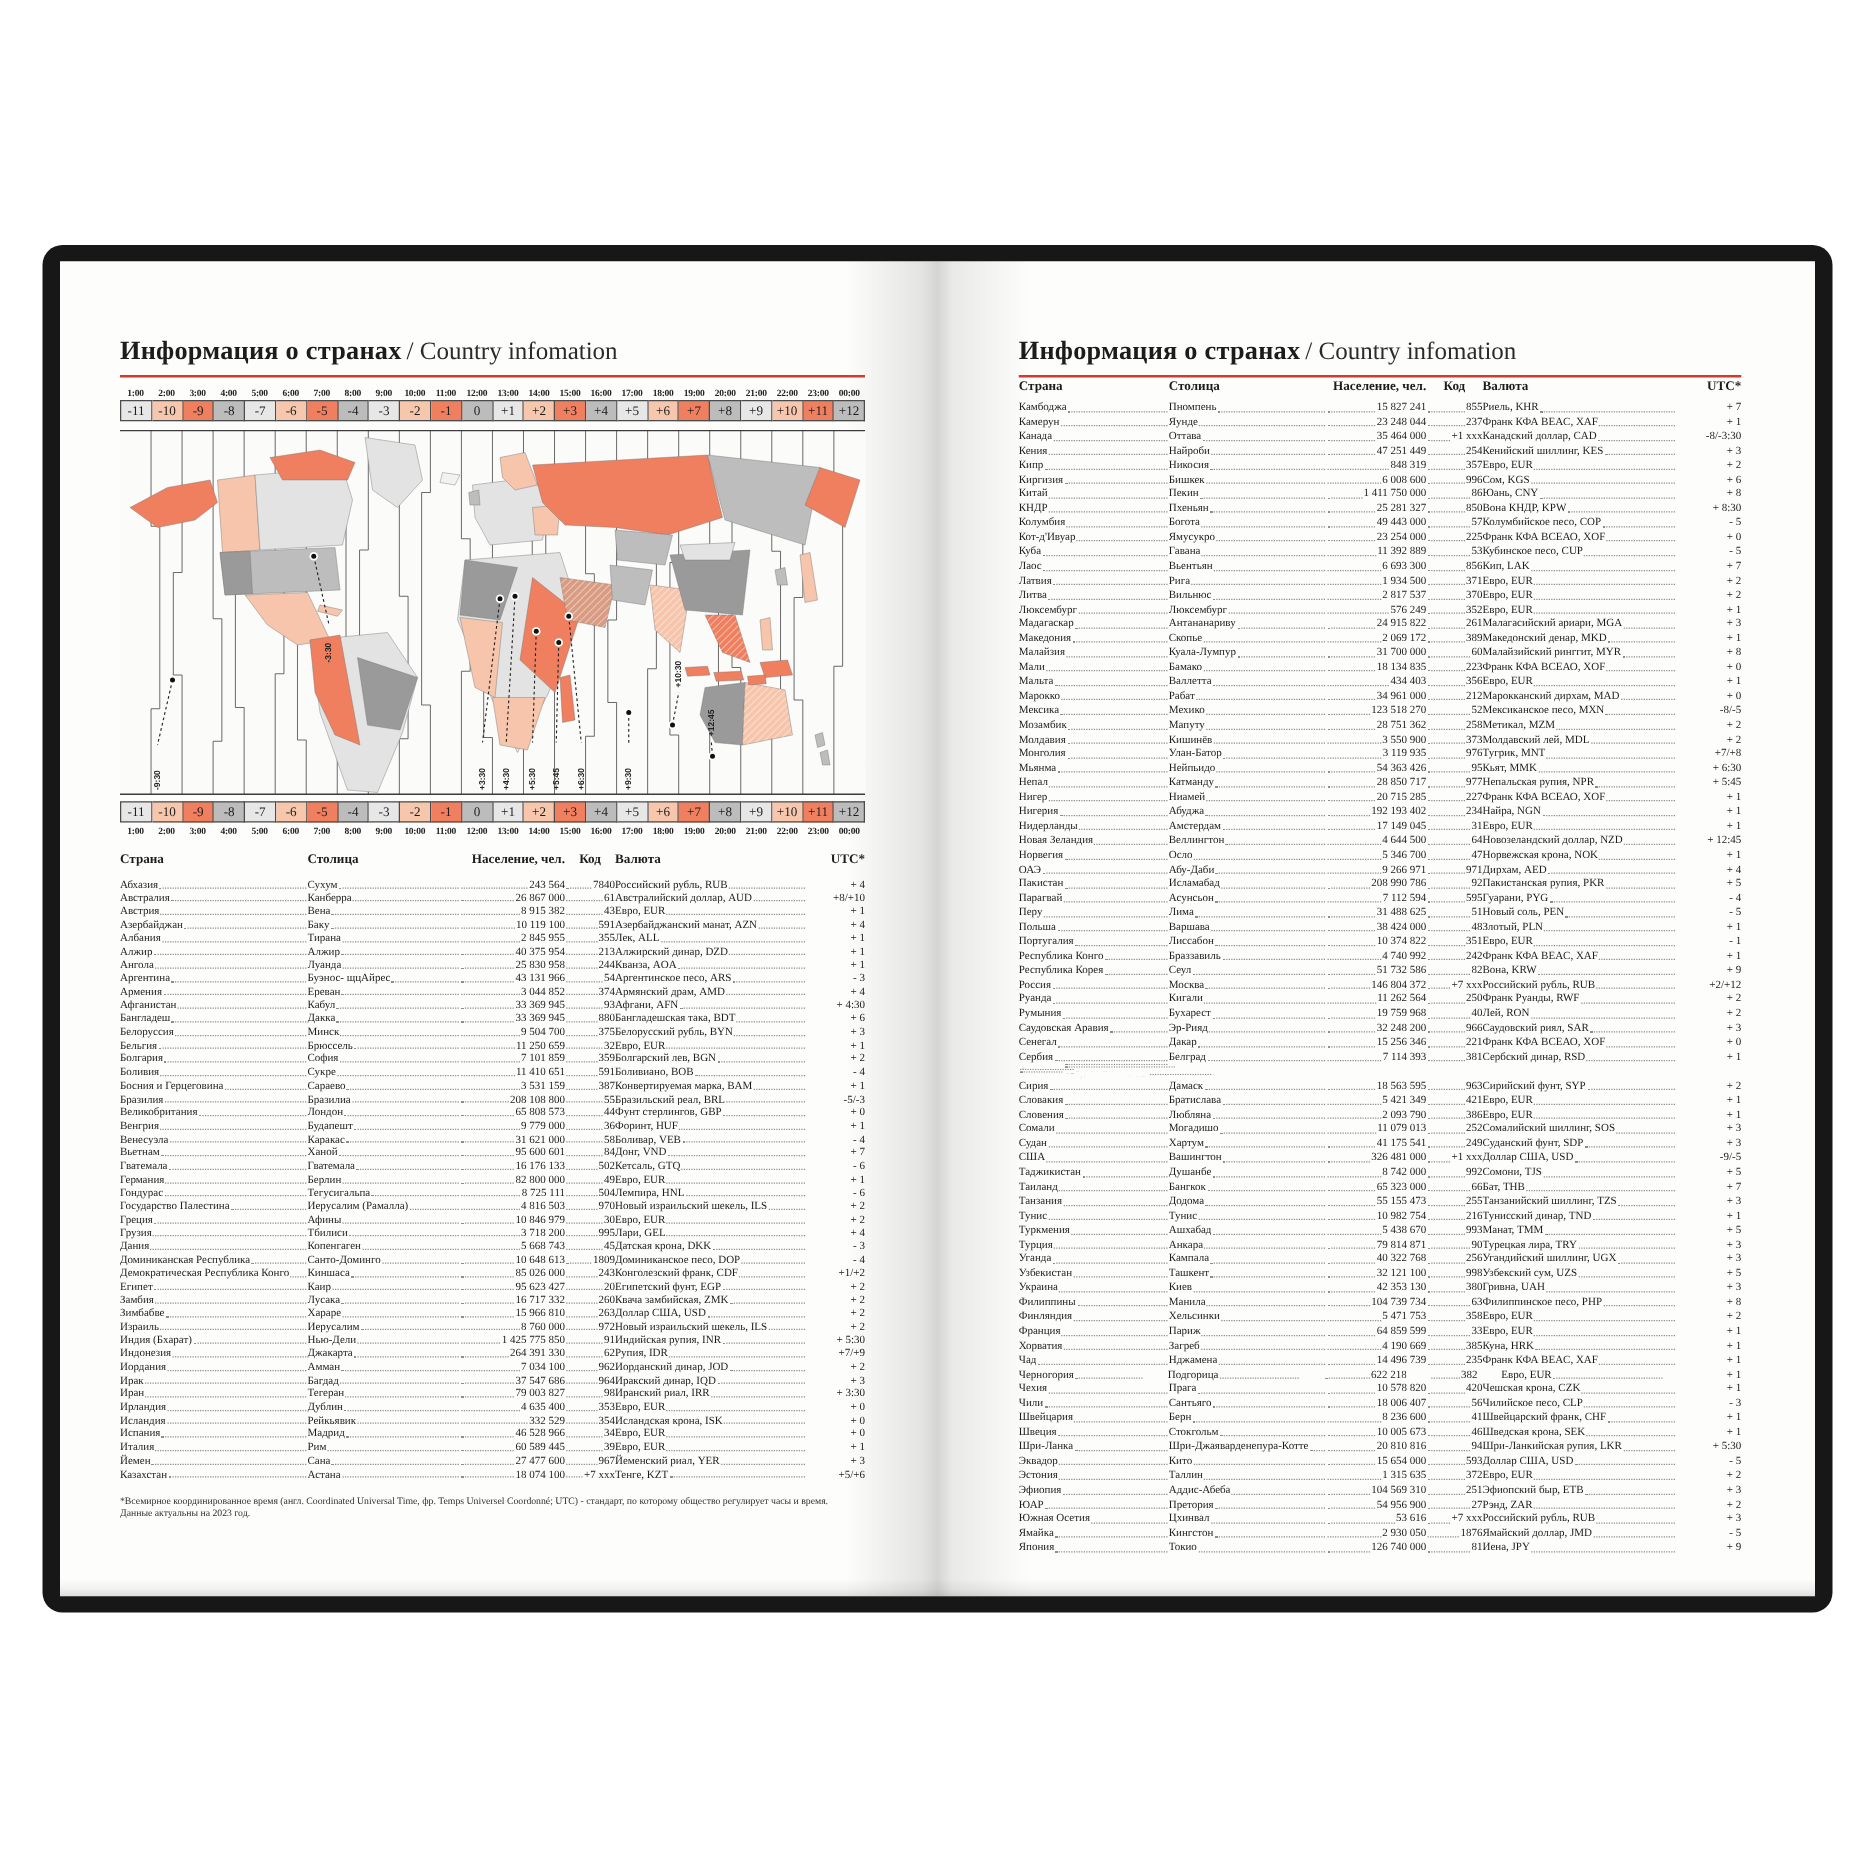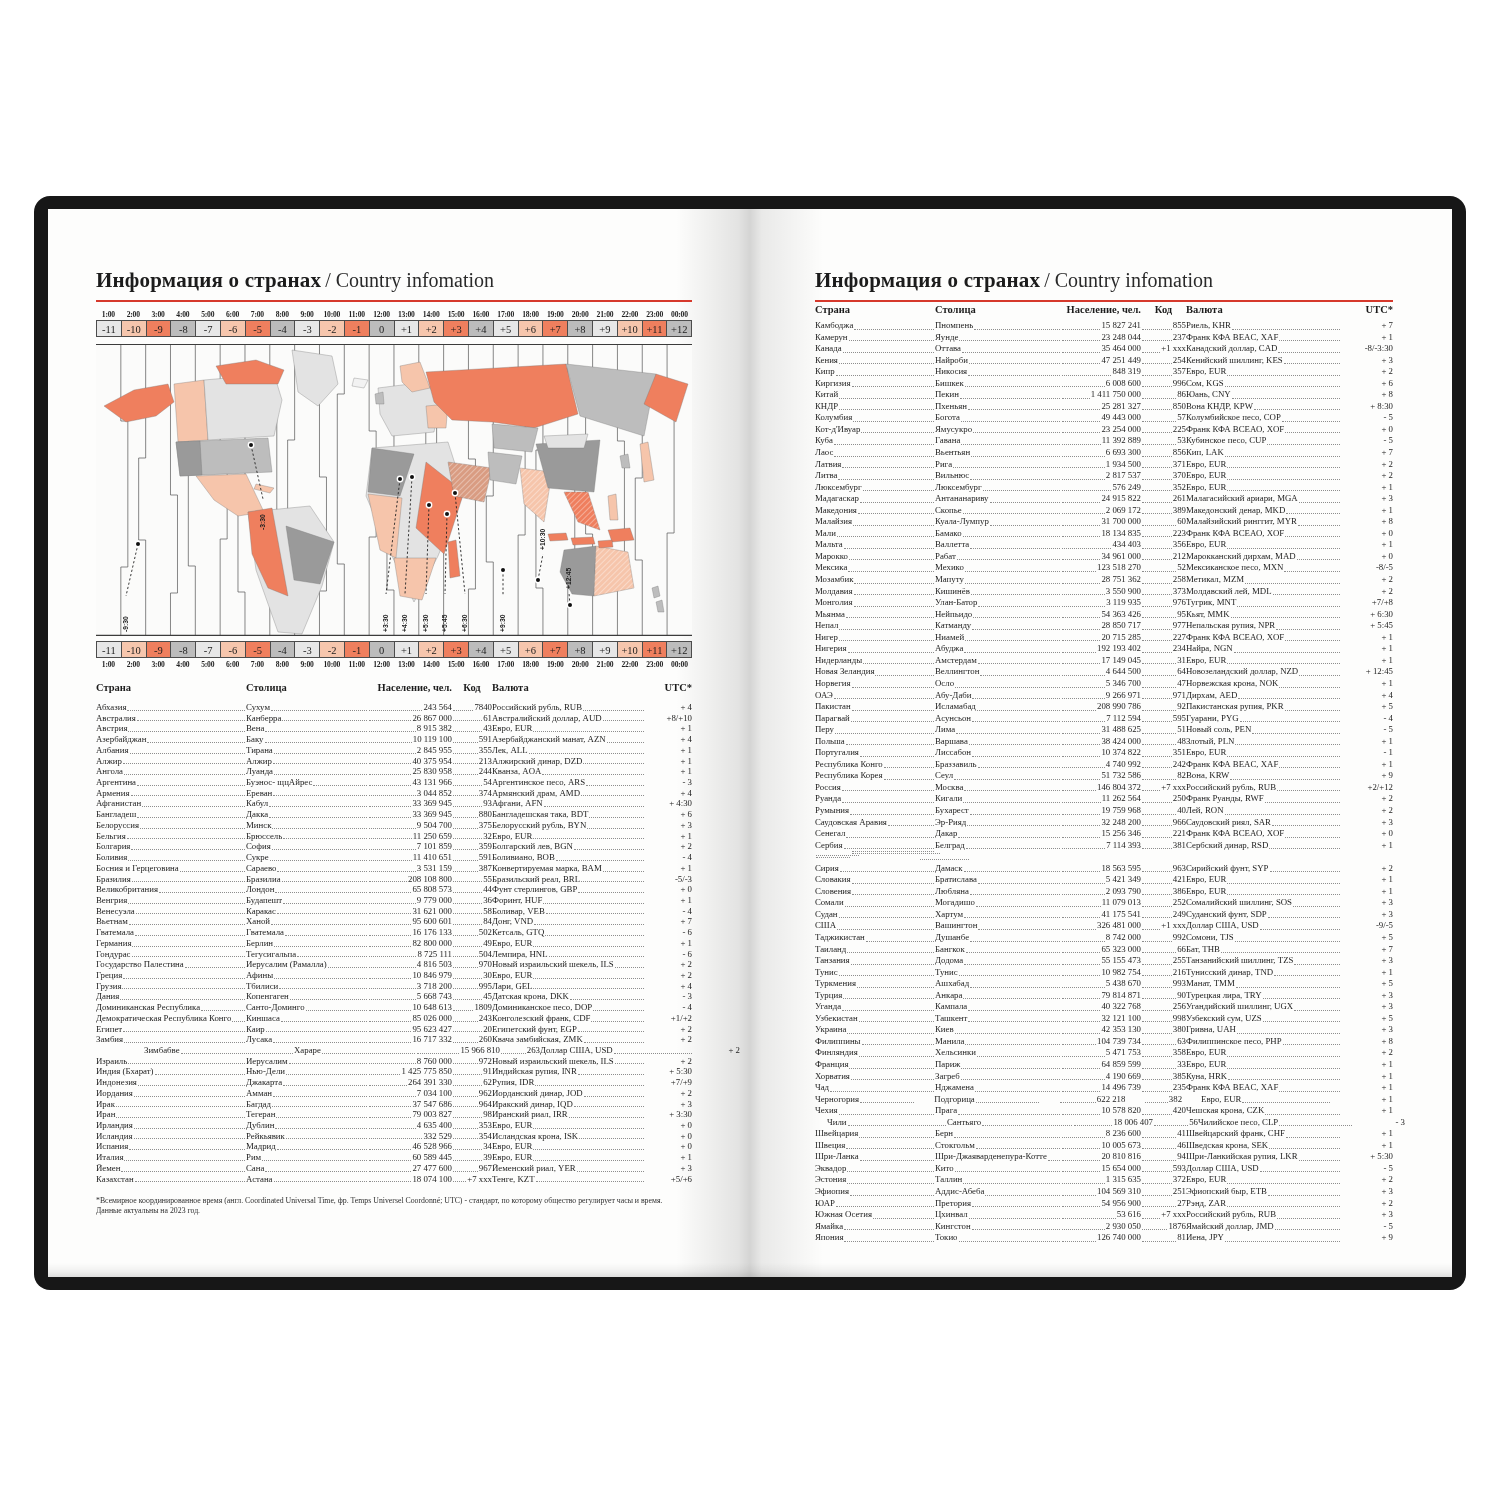--- a/index.html
+++ b/index.html
@@ -1108,21 +1108,21 @@
             <span class="t">260</span>
           </span>
           <span class="c cu">
             <span class="t">Квача замбийская, ZMK</span>
             <span class="l"></span>
           </span>
           <span class="c ut">
             <span class="t">+ 2</span>
           </span>
         </div>
-        <div class="trow" style="height: 10.72px; line-height: 10.72px; margin-left: 48px;">
+        <div class="trow" style="height: 10.72px; line-height: 10.72px;">
           <span class="c co">
             <span class="t">Зимбабве</span>
             <span class="l"></span>
           </span>
           <span class="c ca">
             <span class="t">Хараре</span>
             <span class="l"></span>
           </span>
           <span class="c po">
             <span class="l"></span>
@@ -3193,21 +3193,21 @@
             <span class="t">420</span>
           </span>
           <span class="c cu">
             <span class="t">Чешская крона, CZK</span>
             <span class="l"></span>
           </span>
           <span class="c ut">
             <span class="t">+ 1</span>
           </span>
         </div>
-        <div class="trow" style="height: 11.56px; line-height: 11.56px; margin-left: 12px;">
+        <div class="trow" style="height: 11.56px; line-height: 11.56px;">
           <span class="c co">
             <span class="t">Чили</span>
             <span class="l"></span>
           </span>
           <span class="c ca">
             <span class="t">Сантьяго</span>
             <span class="l"></span>
           </span>
           <span class="c po">
             <span class="l"></span>

